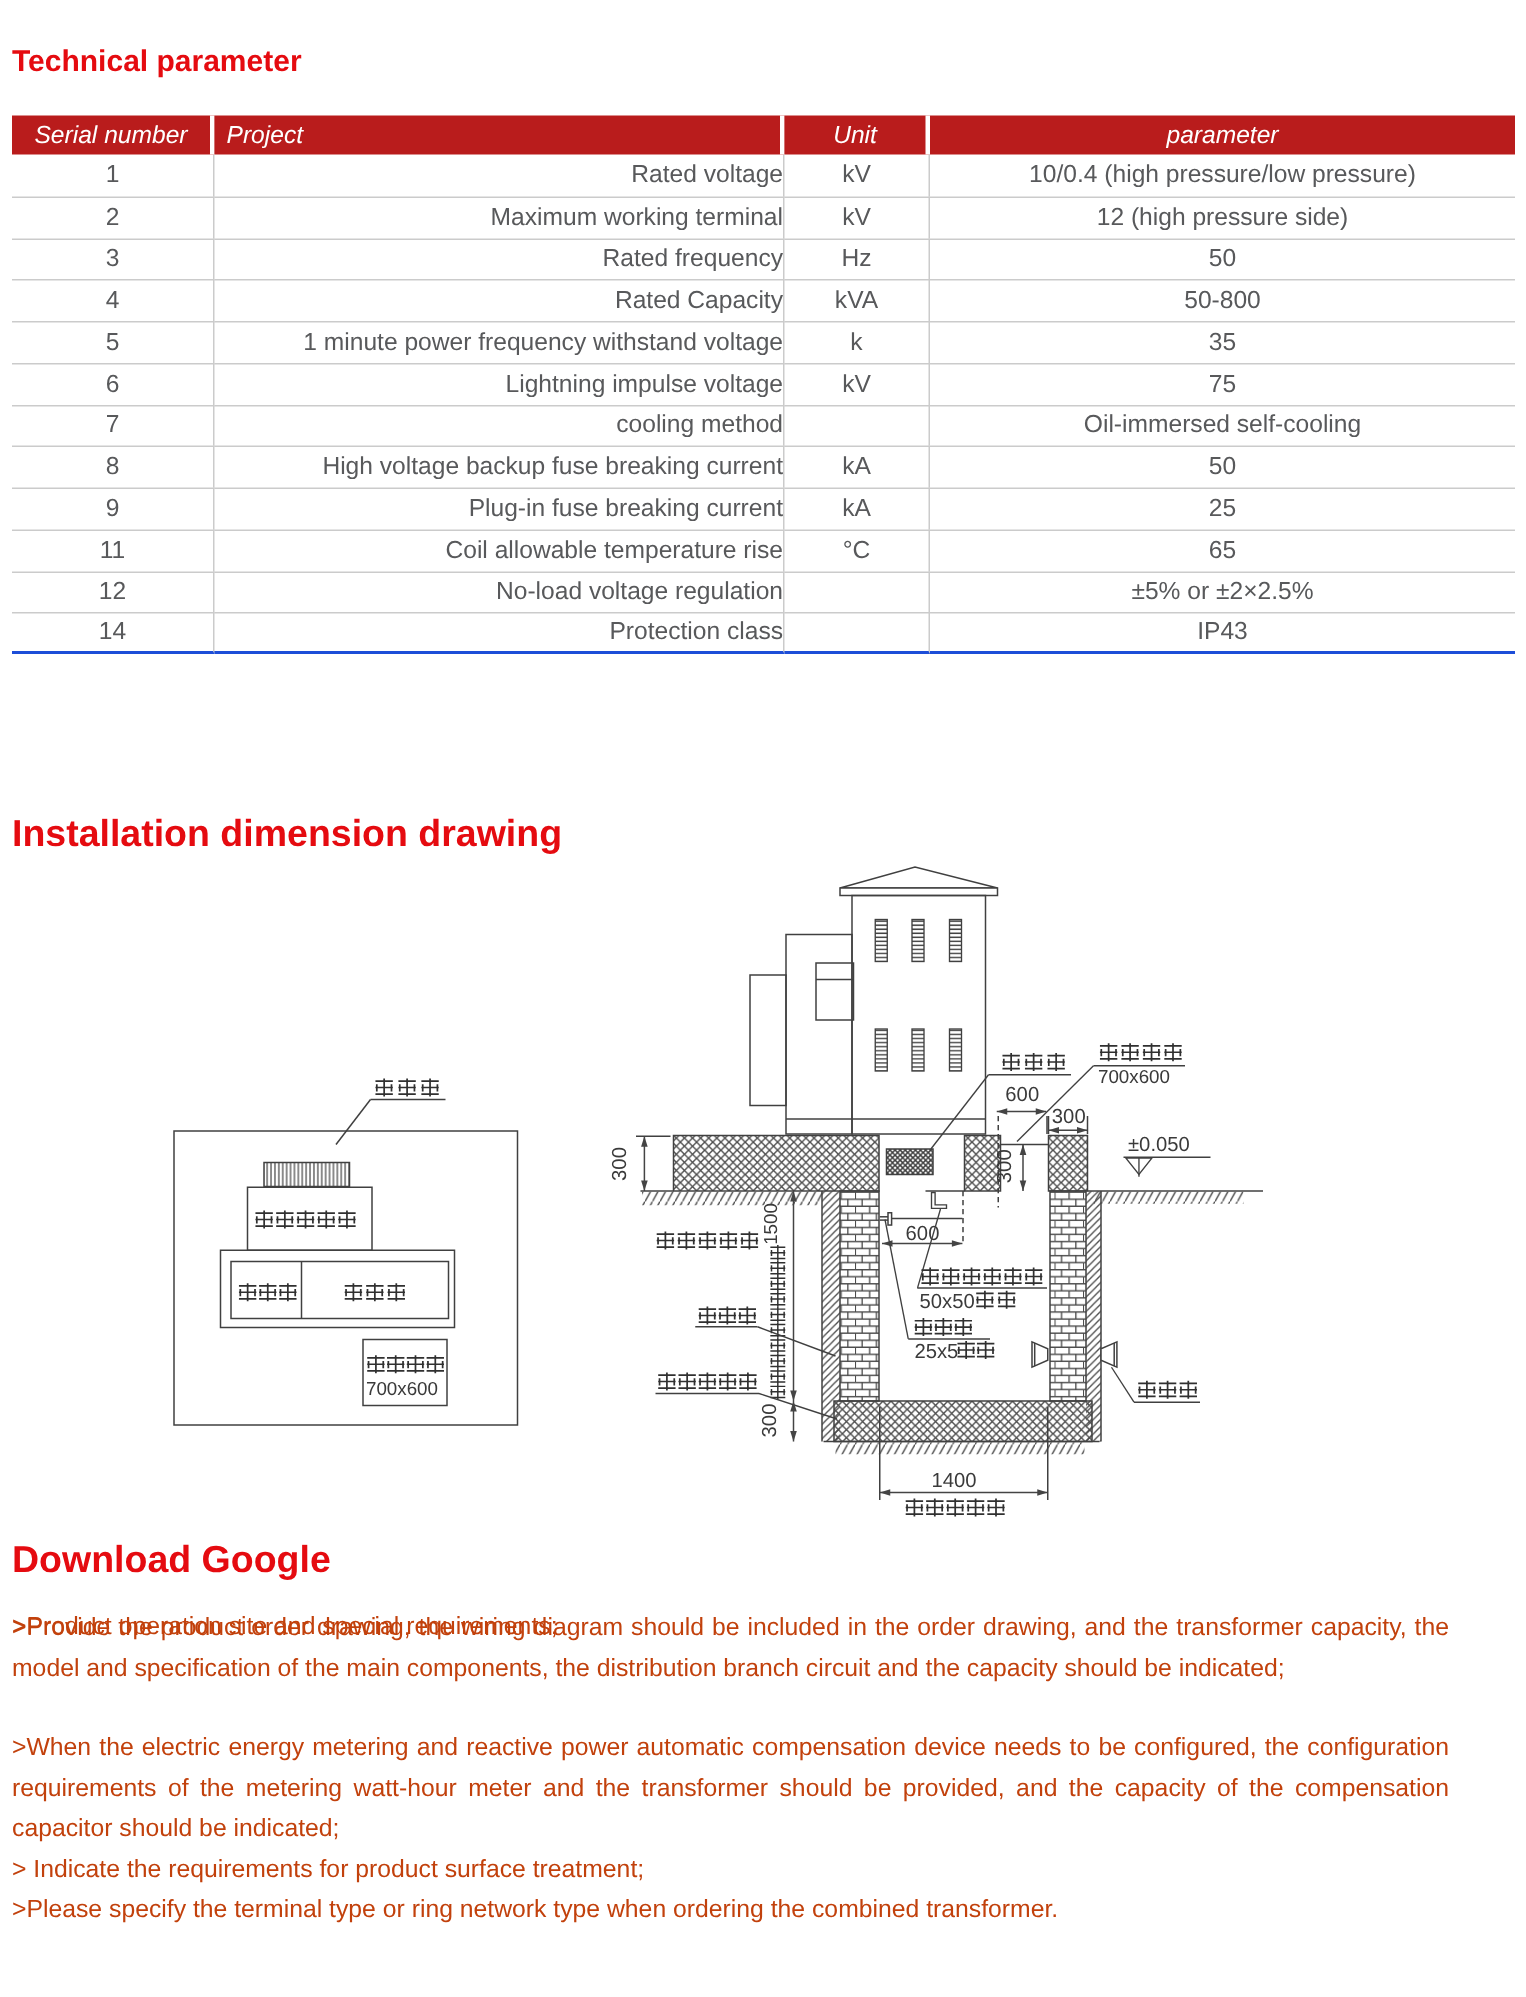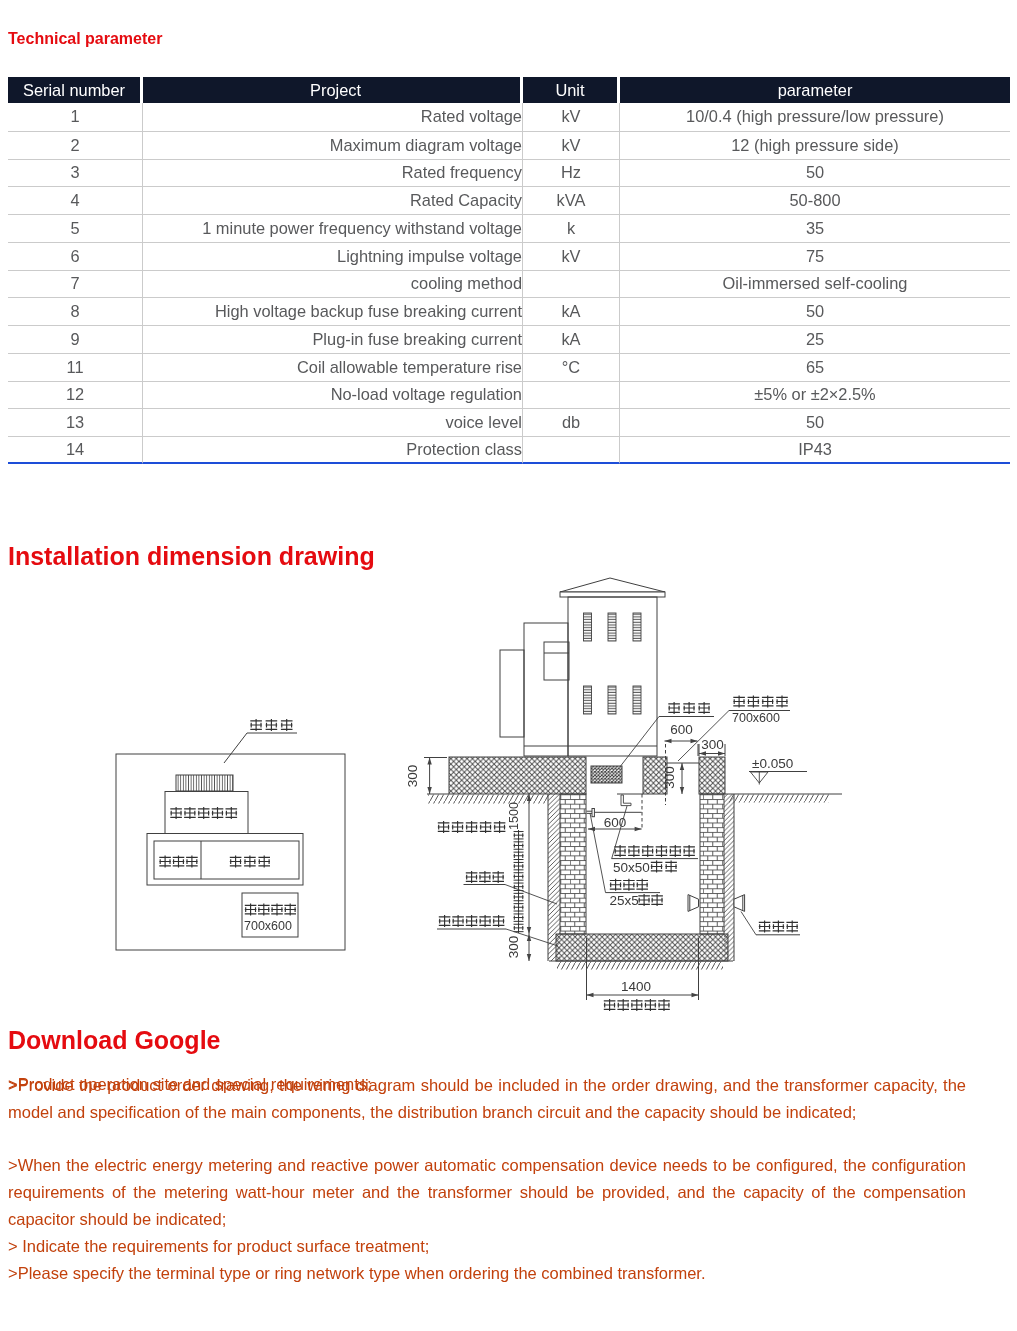--- a/index.html
+++ b/index.html
@@ -1,33 +1,33 @@
 <!DOCTYPE html>
 <html><head>
 <meta charset="utf-8">
 <style>
 * { margin:0; padding:0; box-sizing:border-box; }
 html,body { width:1017px; height:1331px; background:#fff; font-family:"Liberation Sans",sans-serif; position:relative; }
 h2 { position:absolute; left:8px; color:#e50b10; font-weight:bold; }
 table { position:absolute; left:8px; top:77px; width:1002px; border-collapse:separate; border-spacing:0; font-size:16.4px; color:#58595b; table-layout:fixed; }
-th { background:#0f172a; color:#fff; font-weight:normal; height:26px; border-right:3px solid #fff; }
+th { background:#b91c1c; color:#fff; font-weight:normal; height:26px; border-right:3px solid #fff;font-style:italic; }
 th:last-child { border-right:none; }
-th.hc2 { text-align:center; padding-left:8px; }
+th.hc2 { text-align:left; padding-left:8px; }
 td { height:27.75px; text-align:center; border-top:1px solid #cbcbcb; overflow:hidden; white-space:nowrap; }
 tr:first-child td { border-top:none; }
 td.c1, td.c2, td.c3 { border-right:1px solid #cbcbcb; }
 td.c2 { text-align:right; padding-left:8px; }
 tr.last td { border-bottom:2px solid #1d4ed8; }
 .para { position:absolute; left:8px; width:958px; color:#c2410c; font-size:16.5px; line-height:27px; text-align:justify; }
 .nj { text-align:left; }
 </style>
 </head>
 <body>
 
-<h2 style="top:30px; font-size:16px;">Technical parameter</h2>
+<h2 style="top:30px; font-size:20px;">Technical parameter</h2>
 
 <table>
 <colgroup>
       <col style="width:135px">
       <col style="width:380px">
       <col style="width:97px">
       <col style="width:390px">
     </colgroup>
 <thead>
       <tr>
@@ -39,21 +39,21 @@
     </thead>
 <tbody>
 <tr>
         <td class="c1">1</td>
         <td class="c2">Rated voltage</td>
         <td class="c3">kV</td>
         <td class="c4">10/0.4 (high pressure/low pressure)</td>
       </tr>
 <tr>
         <td class="c1">2</td>
-        <td class="c2">Maximum diagram voltage</td>
+        <td class="c2">Maximum working terminal</td>
         <td class="c3">kV</td>
         <td class="c4">12 (high pressure side)</td>
       </tr>
 <tr>
         <td class="c1">3</td>
         <td class="c2">Rated frequency</td>
         <td class="c3">Hz</td>
         <td class="c4">50</td>
       </tr>
 <tr>
@@ -96,26 +96,20 @@
         <td class="c1">11</td>
         <td class="c2">Coil allowable temperature rise</td>
         <td class="c3">°C</td>
         <td class="c4">65</td>
       </tr>
 <tr>
         <td class="c1">12</td>
         <td class="c2">No-load voltage regulation</td>
         <td class="c3"></td>
         <td class="c4">±5% or ±2×2.5%</td>
-      </tr>
-<tr>
-        <td class="c1">13</td>
-        <td class="c2">voice level</td>
-        <td class="c3">db</td>
-        <td class="c4">50</td>
       </tr>
 <tr class="last">
         <td class="c1">14</td>
         <td class="c2">Protection class</td>
         <td class="c3"></td>
         <td class="c4">IP43</td>
       </tr>
 </tbody>
 </table>
 

